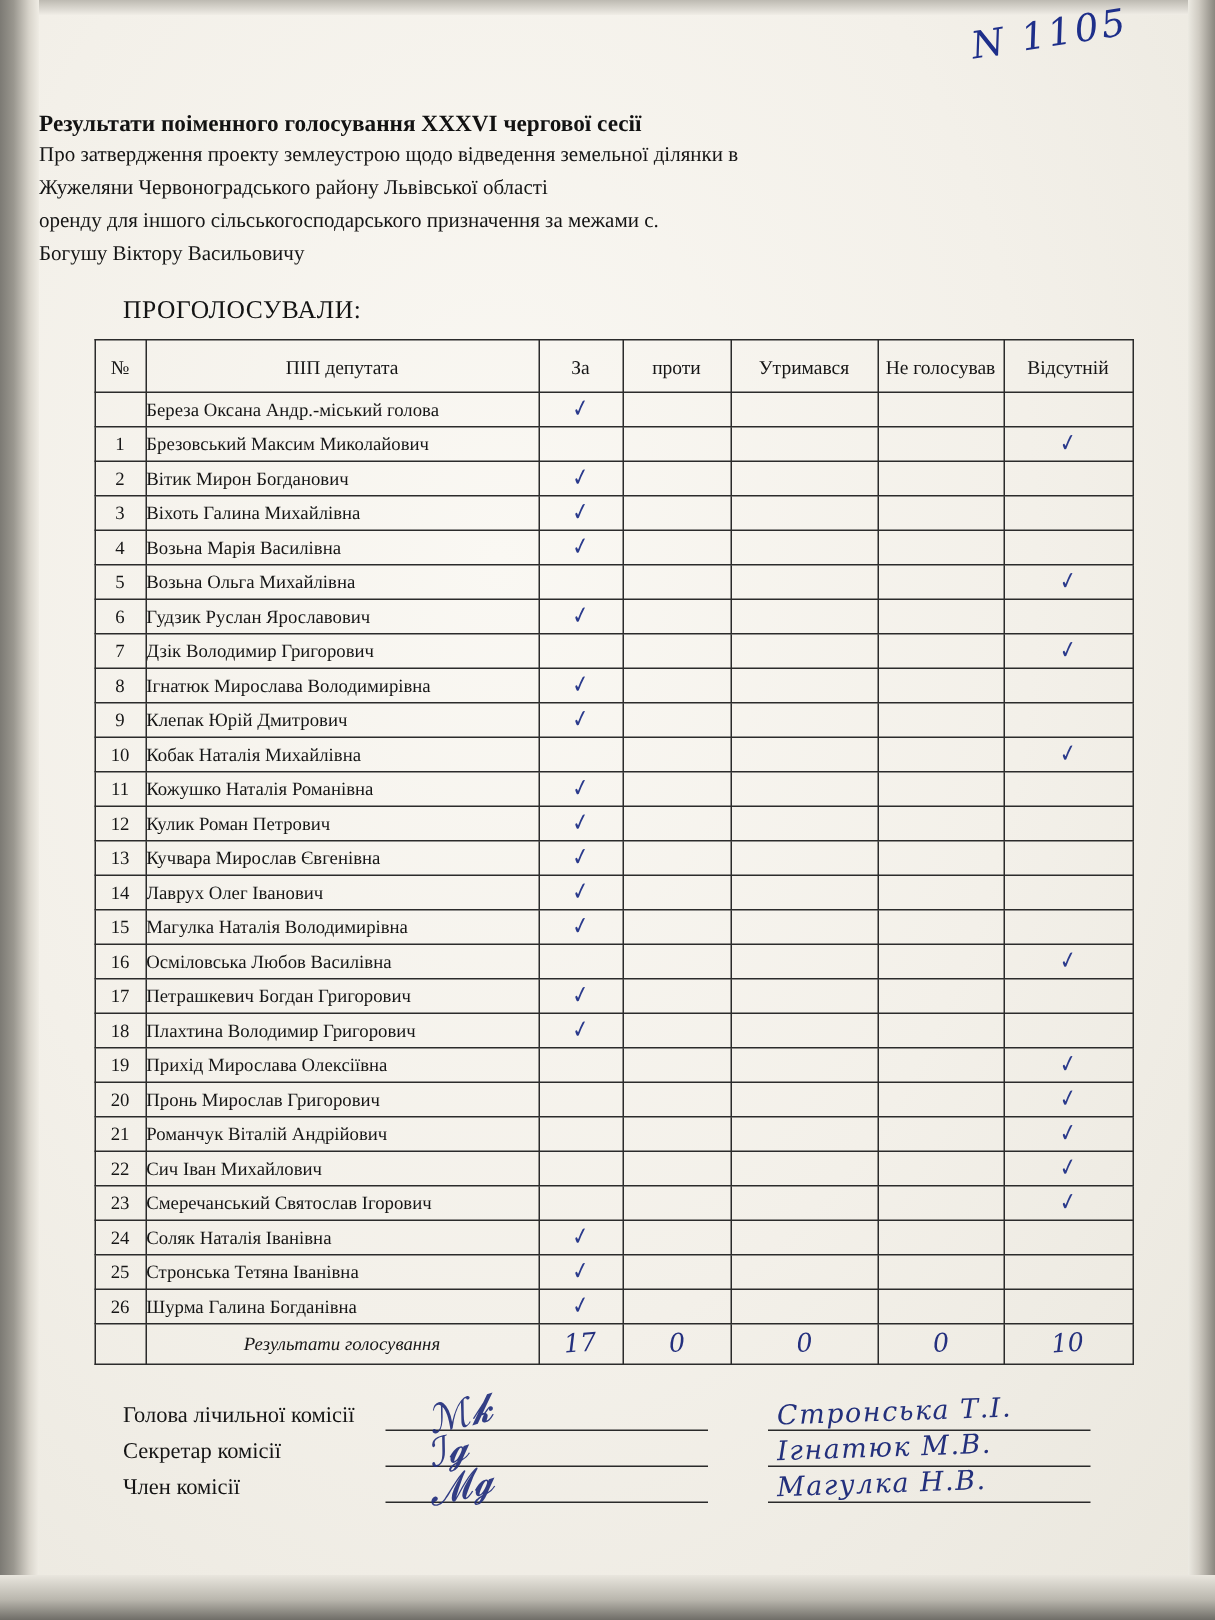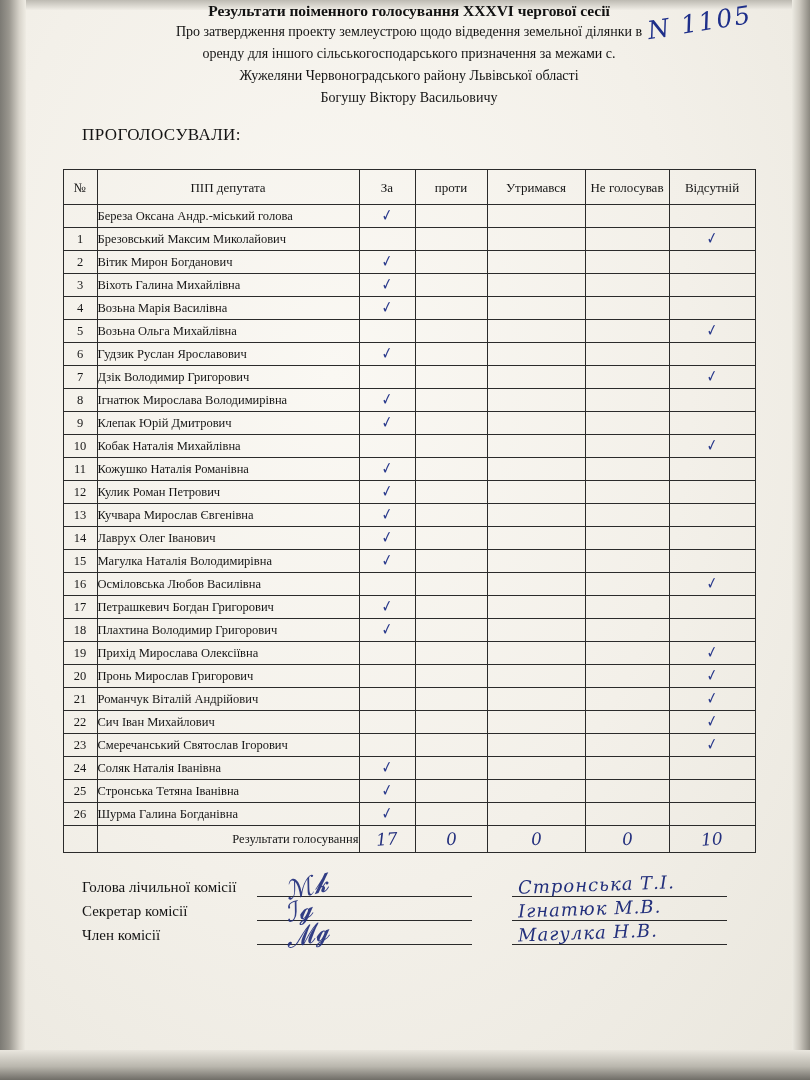--- a/index.html
+++ b/index.html
@@ -58,36 +58,36 @@
     top: 8px;
     font-family: "DejaVu Serif", serif;
     font-style: italic;
     font-size: 25px;
     color: #1e2f8a;
     transform: rotate(-9deg);
     letter-spacing: 2px;
   }
 
   .title-block {
-    text-align: center;
+    padding-top: 72px;
   }
   .title-line {
     font-weight: bold;
     font-size: 15.5px;
     color: #121212;
     line-height: 21px;
   }
   .subtitle-line {
     font-size: 14px;
     color: #141414;
     line-height: 22px;
   }
 
   .voted-label {
-    margin: 16px 0 24px 56px;
+    margin: 16px 0 9px 56px;
     font-size: 17px;
     color: #141414;
     letter-spacing: .4px;
   }
 
   table.vote {
     border-collapse: collapse;
     margin: 0 auto;
     width: 676px;
     table-layout: fixed;
@@ -129,22 +129,23 @@
     font-size: 17px;
     color: #2a3a8c;
     line-height: 1;
     display: inline-block;
     transform: rotate(-6deg) scaleX(.8);
   }
   tr.total td {
     height: 26px;
   }
   td.total-label {
-    text-align: right;
+    text-align: center;
     font-size: 13px;
+    font-style: italic;
   }
   .total-num {
     font-family: "DejaVu Serif", serif;
     font-style: italic;
     font-size: 17px;
     color: #24307e;
     transform: rotate(-4deg);
     display: inline-block;
   }
 
@@ -211,22 +212,22 @@
   <div class="edge-right"></div>
   <div class="edge-bottom"></div>
 
   <div class="content">
 
     <div class="ref-mark">N 1105</div>
 
     <div class="title-block">
       <div class="title-line">Результати поіменного голосування XXXVI чергової сесії</div>
       <div class="subtitle-line">Про затвердження  проекту землеустрою щодо відведення земельної ділянки в</div>
+      <div class="subtitle-line">Жужеляни Червоноградського району Львівської області</div>
       <div class="subtitle-line">оренду для іншого сільськогосподарського призначення за межами с.</div>
-      <div class="subtitle-line">Жужеляни Червоноградського району Львівської області</div>
       <div class="subtitle-line">Богушу Віктору Васильовичу</div>
     </div>
 
     <div class="voted-label">ПРОГОЛОСУВАЛИ:</div>
 
     <table class="vote">
       <colgroup>
         <col style="width:34px">
         <col style="width:262px">
         <col style="width:56px">

